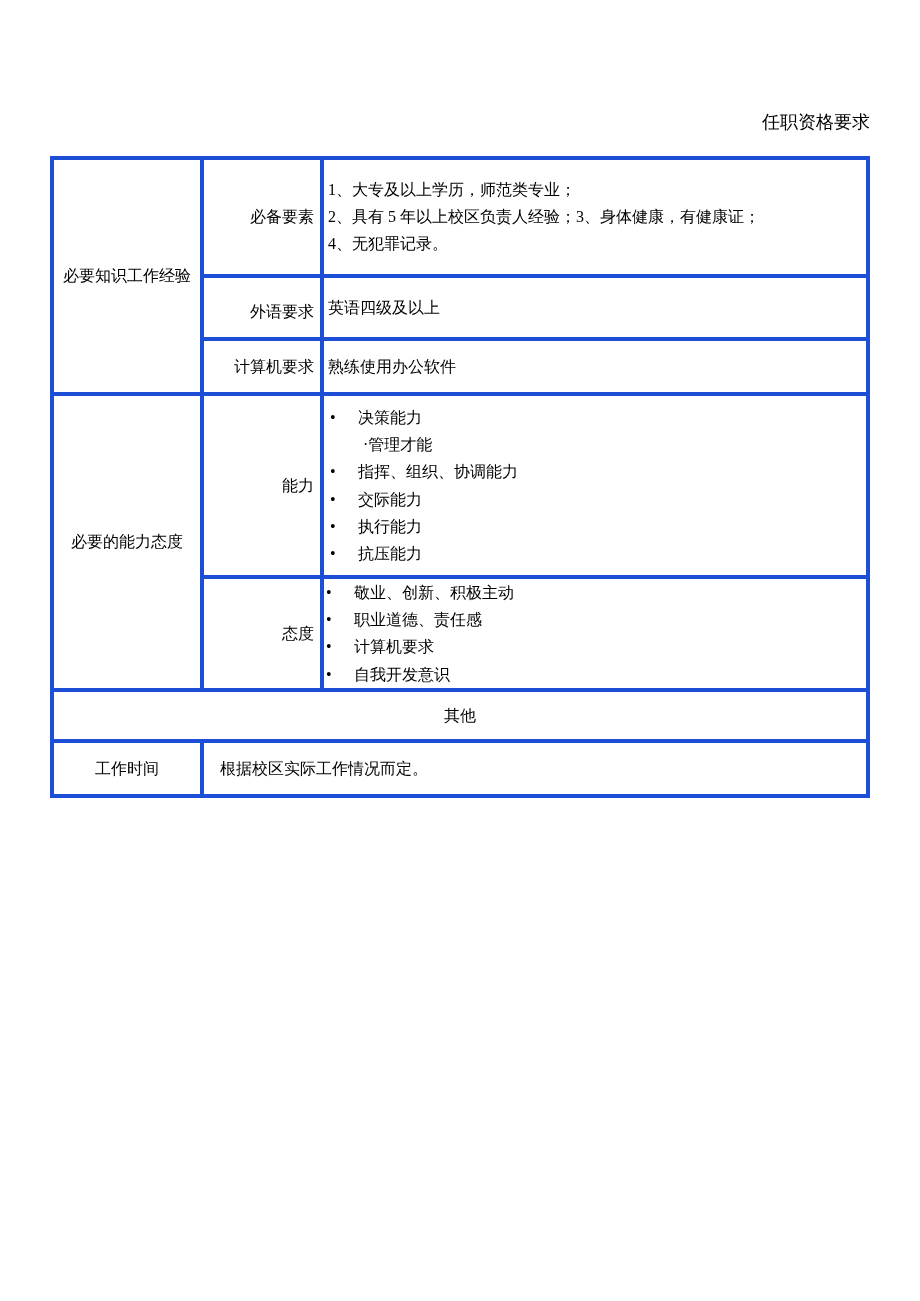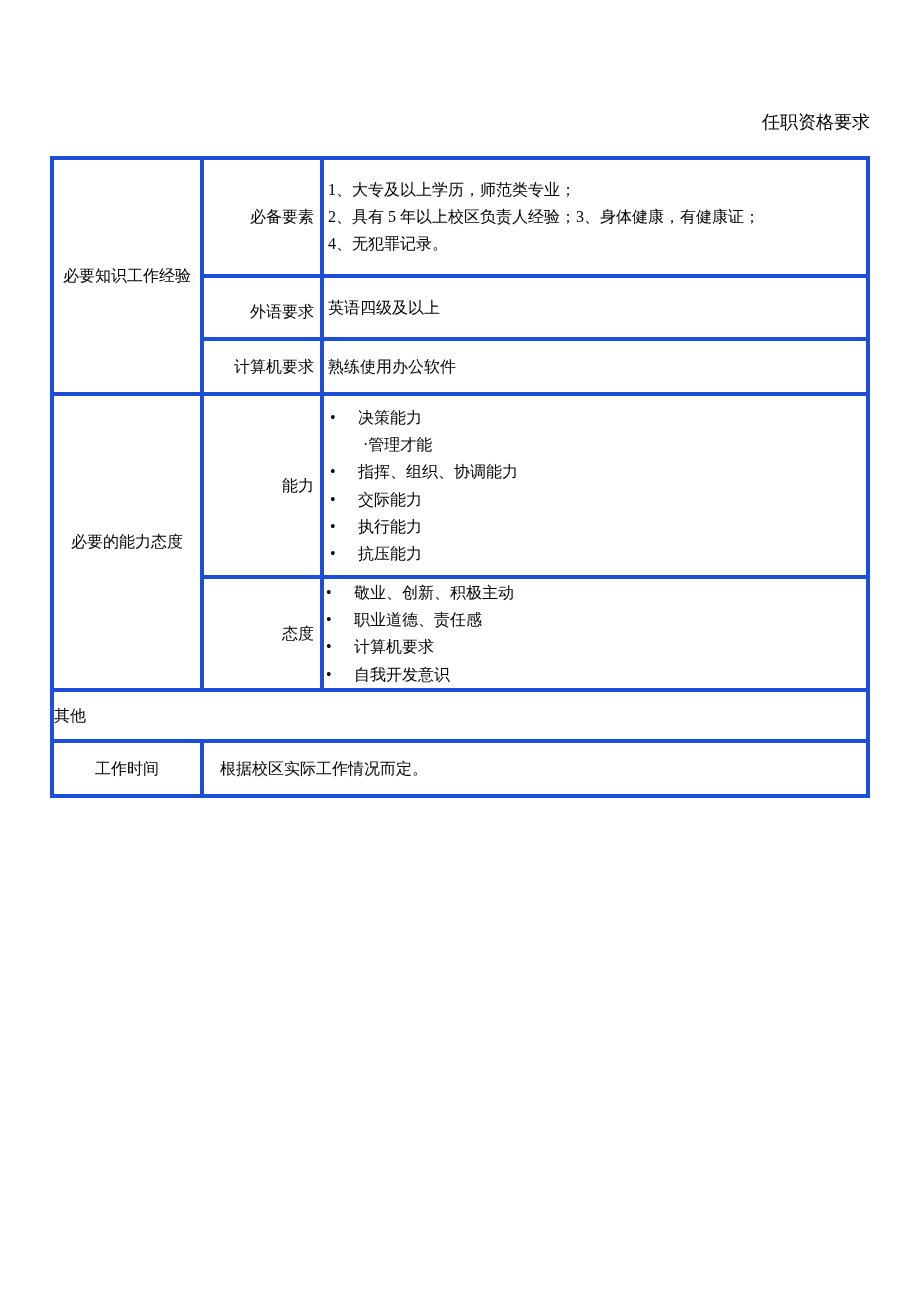--- a/index.html
+++ b/index.html
@@ -24,21 +24,21 @@
     }
     td {
       border: 4px solid #1d4ed8;
       vertical-align: middle;
       padding: 4px 6px;
       line-height: 1.7;
     }
     .col1 { width: 150px; text-align: center; margin-top: 29px; }
     .col2 { width: 120px; text-align: right; }
     .col3 { padding-left: 4px; padding-right: 4px; }
-    .section-hdr { padding: 10px 0; }
+    .section-hdr { text-align: center; padding: 10px 0; }
     ul.bullets {
       list-style: none;
       padding-left: 0;
     }
     ul.bullets li::before {
       content: "•";
       display: inline-block;
       width: 28px;
       text-align: left;
       padding-left: 2px;

